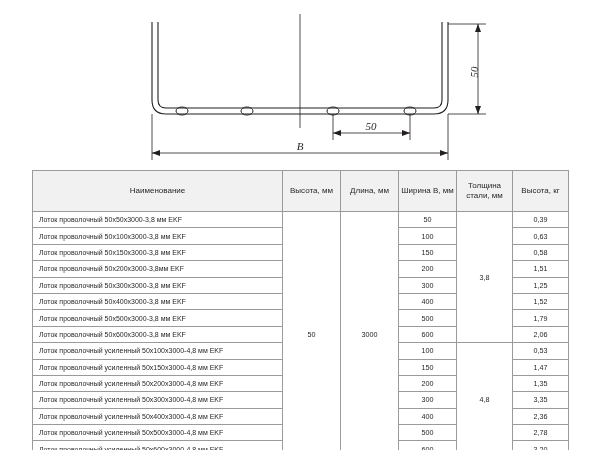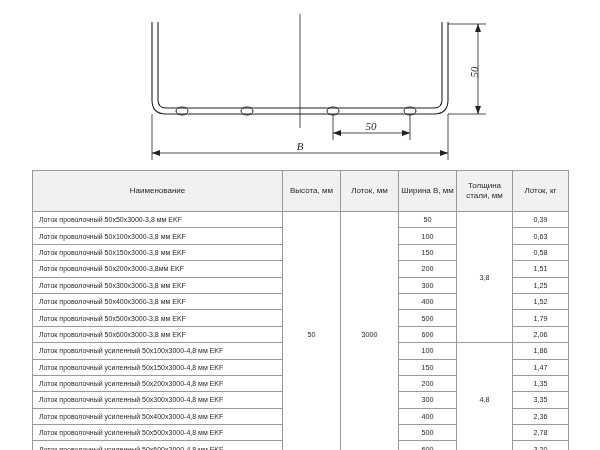--- a/index.html
+++ b/index.html
@@ -135,24 +135,24 @@
           <col class="col-height">
           <col class="col-length">
         <col class="col-width">
           <col class="col-thick">
           <col class="col-mass">
       </colgroup>
       <thead>
         <tr>
           <th>Наименование</th>
           <th>Высота, мм</th>
-          <th>Лоток, мм</th>
+          <th>Длина, мм</th>
           <th>Ширина B, мм</th>
           <th>Толщина стали, мм</th>
-          <th>Лоток, кг</th>
+          <th>Высота, кг</th>
         </tr>
       </thead>
       <tbody>
           <tr>
             <td class="name">Лоток проволочный 50x50x3000-3,8 мм EKF</td>
             <td class="num" rowspan="15">50</td>
             <td class="num" rowspan="15">3000</td>
             <td class="num">50</td>
             <td class="num" rowspan="8">3,8</td>
             <td class="num">0,39</td>
@@ -189,21 +189,21 @@
           </tr>
           <tr>
             <td class="name">Лоток проволочный 50x600x3000-3,8 мм EKF</td>
             <td class="num">600</td>
             <td class="num">2,06</td>
           </tr>
           <tr>
             <td class="name">Лоток проволочный усиленный 50x100x3000-4,8 мм EKF</td>
             <td class="num">100</td>
             <td class="num" rowspan="7">4,8</td>
-            <td class="num">1,86</td>
+            <td class="num">0,53</td>
           </tr>
           <tr>
             <td class="name">Лоток проволочный усиленный 50x150x3000-4,8 мм EKF</td>
             <td class="num">150</td>
             <td class="num">1,47</td>
           </tr>
           <tr>
             <td class="name">Лоток проволочный усиленный 50x200x3000-4,8 мм EKF</td>
             <td class="num">200</td>
             <td class="num">1,35</td>

